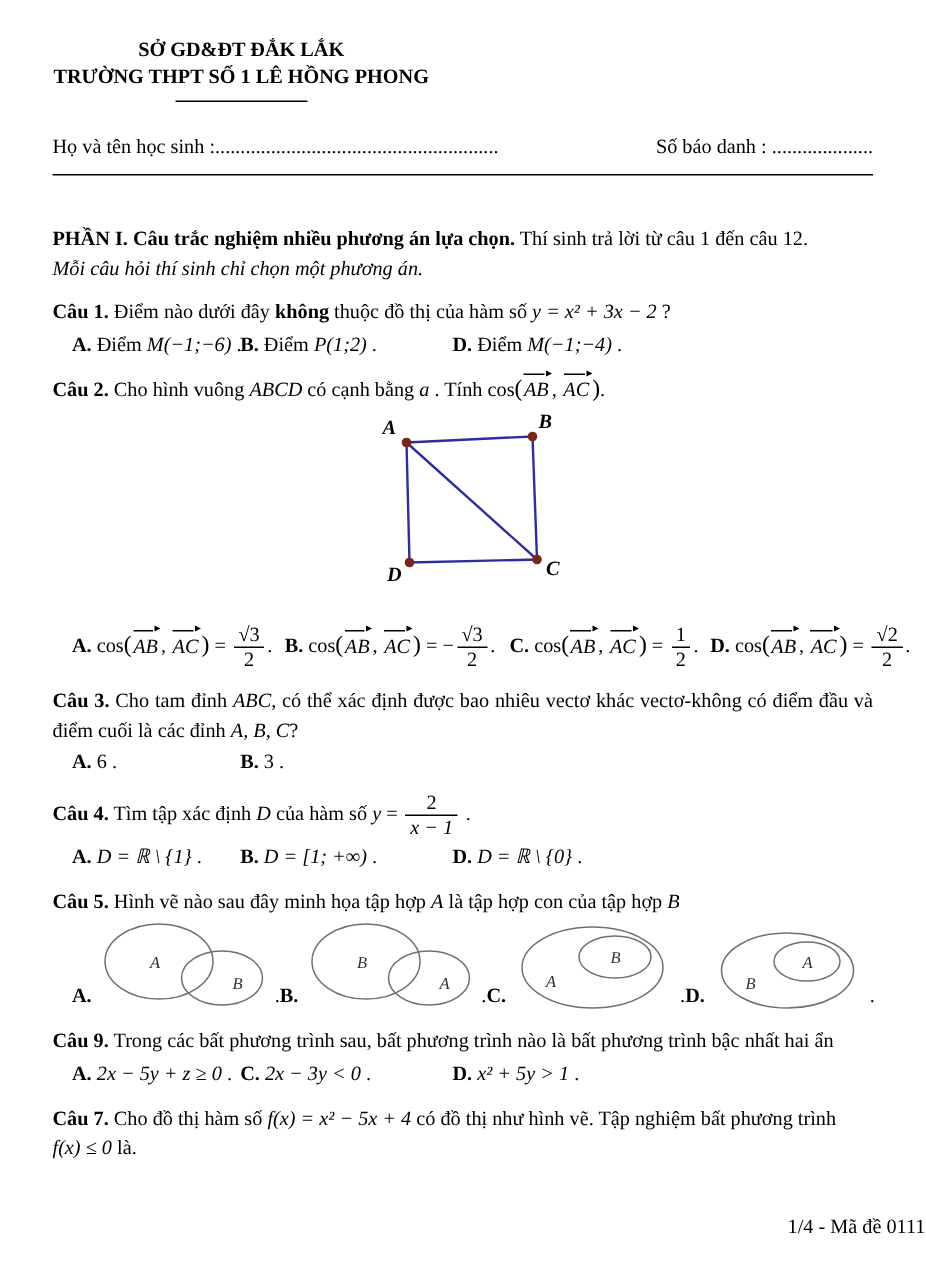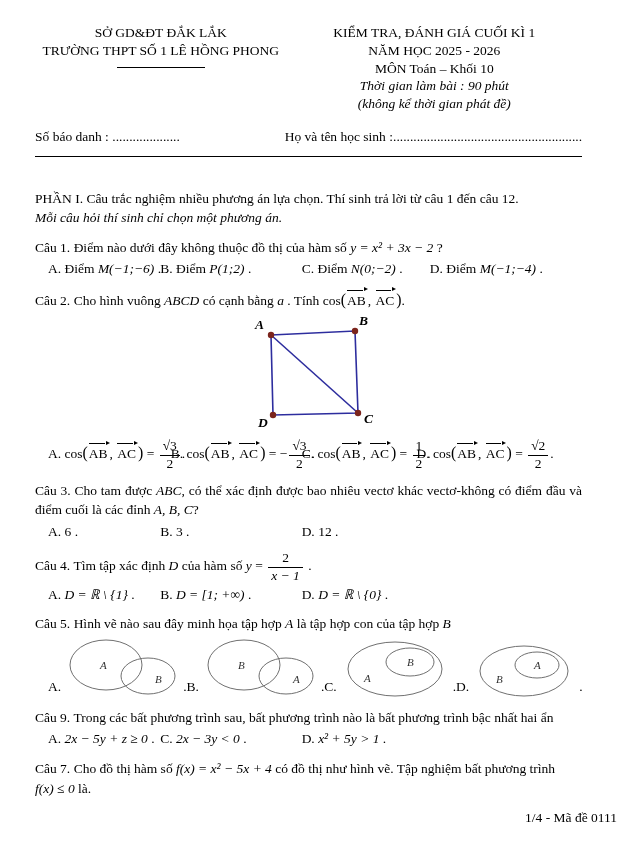--- a/index.html
+++ b/index.html
@@ -3,43 +3,43 @@
 <meta charset="utf-8">
 <style>
   html,body { margin:0; padding:0; background:#ffffff; }
   .page {
     position:relative; width:617px; height:844px; margin:0 auto;
     background:#ffffff; color:#000;
     font-family:"Liberation Serif","DejaVu Serif",serif;
     font-size:13.5px; line-height:1.45; overflow:hidden;
     box-sizing:border-box; padding:24px 35px 0 35px;
   }
-  b { font-weight:normal; }
+  b { font-weight:bold; }
   .it { font-style:italic; }
   .m  { font-style:italic; }
   
   .hdr { display:flex; }
   .hdr-left  { width:46%; text-align:center; }
   .hdr-right { width:54%; text-align:center; }
   .hdr-line  { line-height:1.32; }
   .short-rule { width:88px; border-top:1.6px solid #000; margin:7px auto 6px auto; }
   .pages-note { margin-top:6px; }
   
   .student-row { display:flex; justify-content:space-between; align-items:center; margin-top:14px; }
   .code-box { border:1.3px solid #000; font-weight:bold; padding:2px 9px 3px 9px; white-space:nowrap; }
   .main-rule { border:none; border-top:1.7px solid #000; margin:9px 0 0 0; }
   
   .sec { margin-top:32px; text-align:justify; }
   
   .qtext { margin:10px 0 2px 0; text-align:justify; }
   .og { display:grid; grid-template-columns:21% 26.5% 24% 28.5%; padding-left:13px; margin:2px 0 0 0; }
-  .og2 { display:grid; grid-template-columns:23% 24.5% 21.5% 31%; padding-left:13px; margin:4px 0 0 0; align-items:center; }
+  .og2 { display:grid; grid-template-columns:23% 24.5% 21.5% 31%; padding-left:13px; margin:20px 0 0 0; align-items:center;gap:19px; }
   .opt { white-space:nowrap; }
   
-  .vec { position:relative; display:inline-block; margin:0 2px 0 1px; }
+  .vec { position:relative; font-style:italic; display:inline-block; margin:0 2px 0 1px; }
   .vec::before { content:""; position:absolute; left:0; right:3px; top:-1px; border-top:1px solid #000; }
   .vec::after  { content:""; position:absolute; right:-2px; top:-3.5px; width:0; height:0;
                  border-left:4px solid #000; border-top:2.5px solid transparent; border-bottom:2.5px solid transparent; }
   .bigp { font-size:117%; }
   
   .frac { display:inline-block; vertical-align:middle; text-align:center; line-height:1.05; margin:0 2px; }
   .fnum { display:block; border-bottom:1px solid #000; padding:0 3px 1px 3px; }
   .fden { display:block; padding:1px 3px 0 3px; }
   
   .fig-center { text-align:center; margin:2px 0 0 0; }
@@ -53,46 +53,38 @@
 <body>
 
 <div class="page">
 
   <div class="hdr">
     <div class="hdr-left">
       <div class="hdr-line"><b>SỞ GD&amp;ĐT ĐẮK LẮK</b></div>
       <div class="hdr-line"><b>TRƯỜNG THPT SỐ 1 LÊ HỒNG PHONG</b></div>
       <div class="short-rule"></div>
     </div>
-    <div class="hdr-right">
-      <div class="hdr-line"><b>KIỂM TRA, ĐÁNH GIÁ CUỐI KÌ 1</b></div>
-      <div class="hdr-line"><b>NĂM HỌC 2025 - 2026</b></div>
-      <div class="hdr-line"><b>MÔN Toán – Khối 10</b></div>
-      <div class="hdr-line it">Thời gian làm bài : 90 phút</div>
-      <div class="hdr-line it">(không kể thời gian phát đề)</div>
-    </div>
   </div>
 
   <div class="student-row">
+    <span><span>Họ và tên học sinh :</span><span>........................................................</span></span>
     <span><span>Số báo danh : </span><span>....................</span></span>
-    <span><span>Họ và tên học sinh :</span><span>........................................................</span></span>
   </div>
   <hr class="main-rule">
 
   <div class="sec">
     <b>PHẦN I. Câu trắc nghiệm nhiều phương án lựa chọn.</b><span> Thí sinh trả lời từ câu 1 đến câu 12.</span>
     <div class="it">Mỗi câu hỏi thí sinh chỉ chọn một phương án.</div>
   </div>
 
   <div>
     <p class="qtext"><b>Câu 1.</b><span> Điểm nào dưới đây </span><b>không</b><span> thuộc đồ thị của hàm số </span><span class="m">y = x² + 3x − 2</span><span> ?</span></p>
     <div class="og">
       <div class="opt"><b>A.</b><span> Điểm </span><span class="m">M(−1;−6)</span><span> .</span></div>
       <div class="opt"><b>B.</b><span> Điểm </span><span class="m">P(1;2)</span><span> .</span></div>
-      <div class="opt"><b>C.</b><span> Điểm </span><span class="m">N(0;−2)</span><span> .</span></div>
       <div class="opt"><b>D.</b><span> Điểm </span><span class="m">M(−1;−4)</span><span> .</span></div>
     </div>
   </div>
 
   <div>
     <p class="qtext"><b>Câu 2.</b><span> Cho hình vuông </span><span class="m">ABCD</span><span> có cạnh bằng </span><span class="m">a</span><span> . Tính </span><span>cos</span><span class="bigp">(</span><span class="vec">AB</span><span>, </span><span class="vec">AC</span><span class="bigp">)</span><span>.</span></p>
 
     <div class="fig-center">
       <svg width="160" height="116" viewBox="0 0 160 116">
         <g fill="none" stroke-width="1.6" stroke="#2d2d9e">
@@ -116,25 +108,24 @@
 
     <div class="og2">
       <div class="opt"><b>A.</b> <span>cos</span><span class="bigp">(</span><span class="vec">AB</span><span>, </span><span class="vec">AC</span><span class="bigp">)</span><span> = </span><span></span><span class="frac"><span class="fnum">√3</span><span class="fden">2</span></span><span>. </span></div>
       <div class="opt"><b>B.</b> <span>cos</span><span class="bigp">(</span><span class="vec">AB</span><span>, </span><span class="vec">AC</span><span class="bigp">)</span><span> = </span><span>−</span><span class="frac"><span class="fnum">√3</span><span class="fden">2</span></span><span>. </span></div>
       <div class="opt"><b>C.</b> <span>cos</span><span class="bigp">(</span><span class="vec">AB</span><span>, </span><span class="vec">AC</span><span class="bigp">)</span><span> = </span><span></span><span class="frac"><span class="fnum">1</span><span class="fden">2</span></span><span>. </span></div>
       <div class="opt"><b>D.</b> <span>cos</span><span class="bigp">(</span><span class="vec">AB</span><span>, </span><span class="vec">AC</span><span class="bigp">)</span><span> = </span><span></span><span class="frac"><span class="fnum">√2</span><span class="fden">2</span></span><span>. </span></div>
     </div>
   </div>
 
   <div>
-    <p class="qtext"><b>Câu 3.</b><span> Cho tam được </span><span class="m">ABC</span><span>, có thể xác định được bao nhiêu vectơ khác vectơ-không có điểm đầu và điểm cuối là các đỉnh </span><span class="m">A, B, C</span><span>?</span></p>
+    <p class="qtext"><b>Câu 3.</b><span> Cho tam đỉnh </span><span class="m">ABC</span><span>, có thể xác định được bao nhiêu vectơ khác vectơ-không có điểm đầu và điểm cuối là các đỉnh </span><span class="m">A, B, C</span><span>?</span></p>
     <div class="og">
       <div class="opt"><b>A.</b><span> 6 .</span></div>
       <div class="opt"><b>B.</b><span> 3 .</span></div>
-      <div class="opt"><b>D.</b><span> 12 .</span></div>
     </div>
   </div>
 
   <div>
     <p class="qtext"><b>Câu 4.</b><span> Tìm tập xác định </span><span class="m">D</span><span> của hàm số </span><span class="m">y</span><span> = </span><span class="frac"><span class="fnum">2</span><span class="fden m">x − 1</span></span><span> .</span></p>
     <div class="og">
       <div class="opt"><b>A.</b> <span class="m">D = ℝ \ {1}</span><span> .</span></div>
       <div class="opt"><b>B.</b> <span class="m">D = [1; +∞)</span><span> .</span></div>
       <div class="opt"><b>D.</b> <span class="m">D = ℝ \ {0}</span><span> .</span></div>
     </div>

